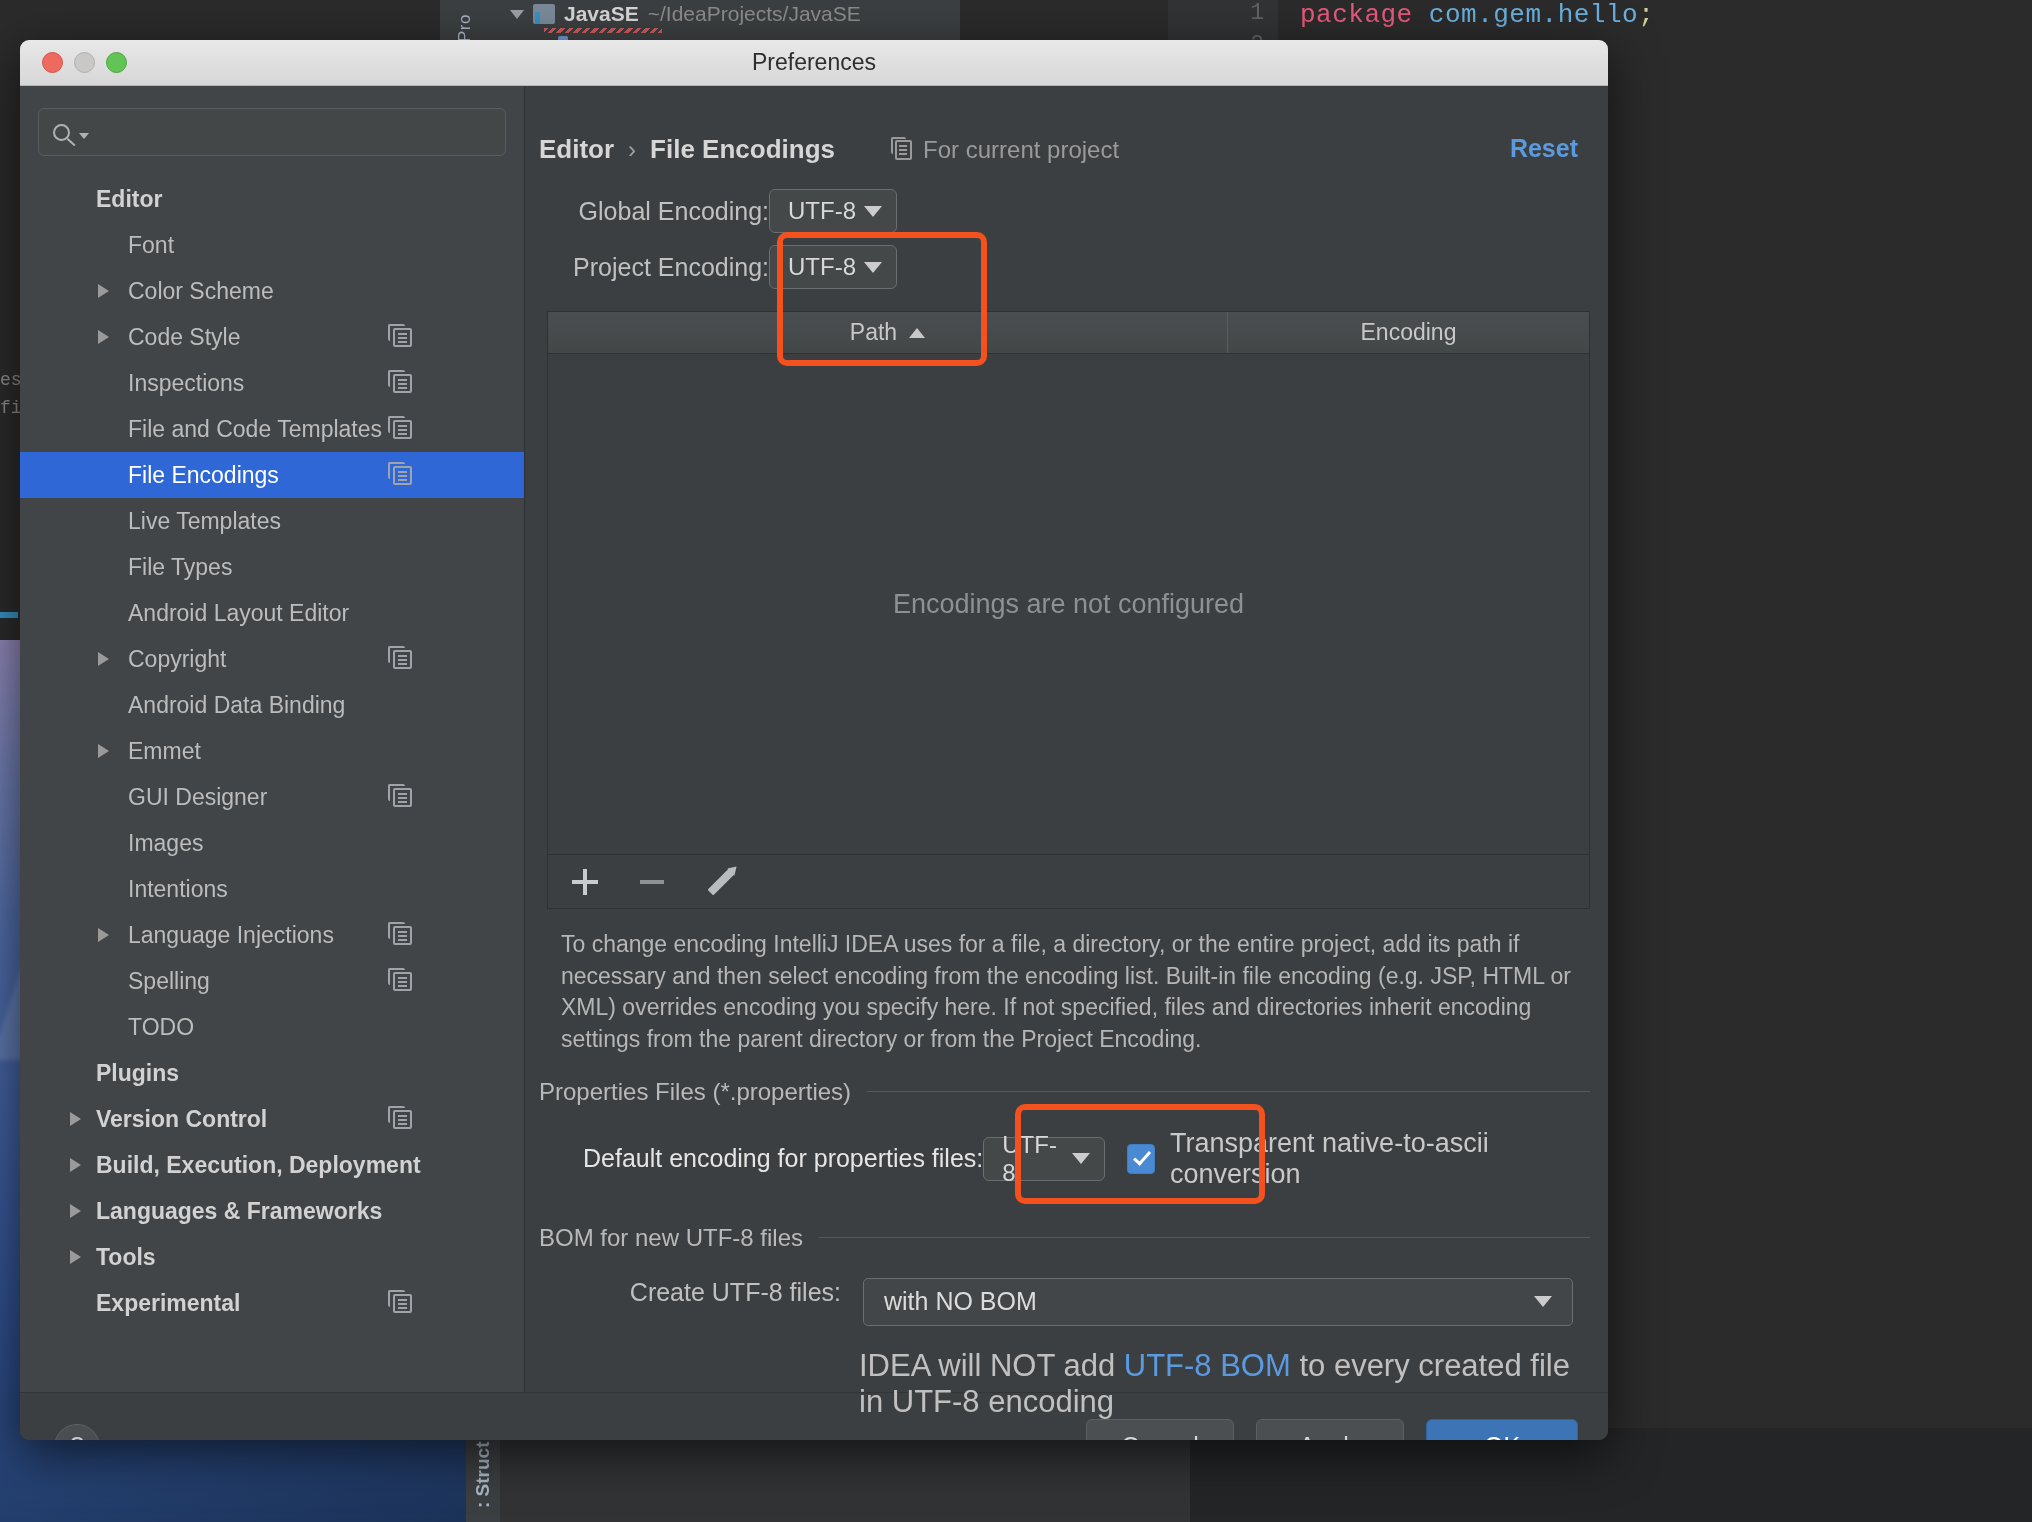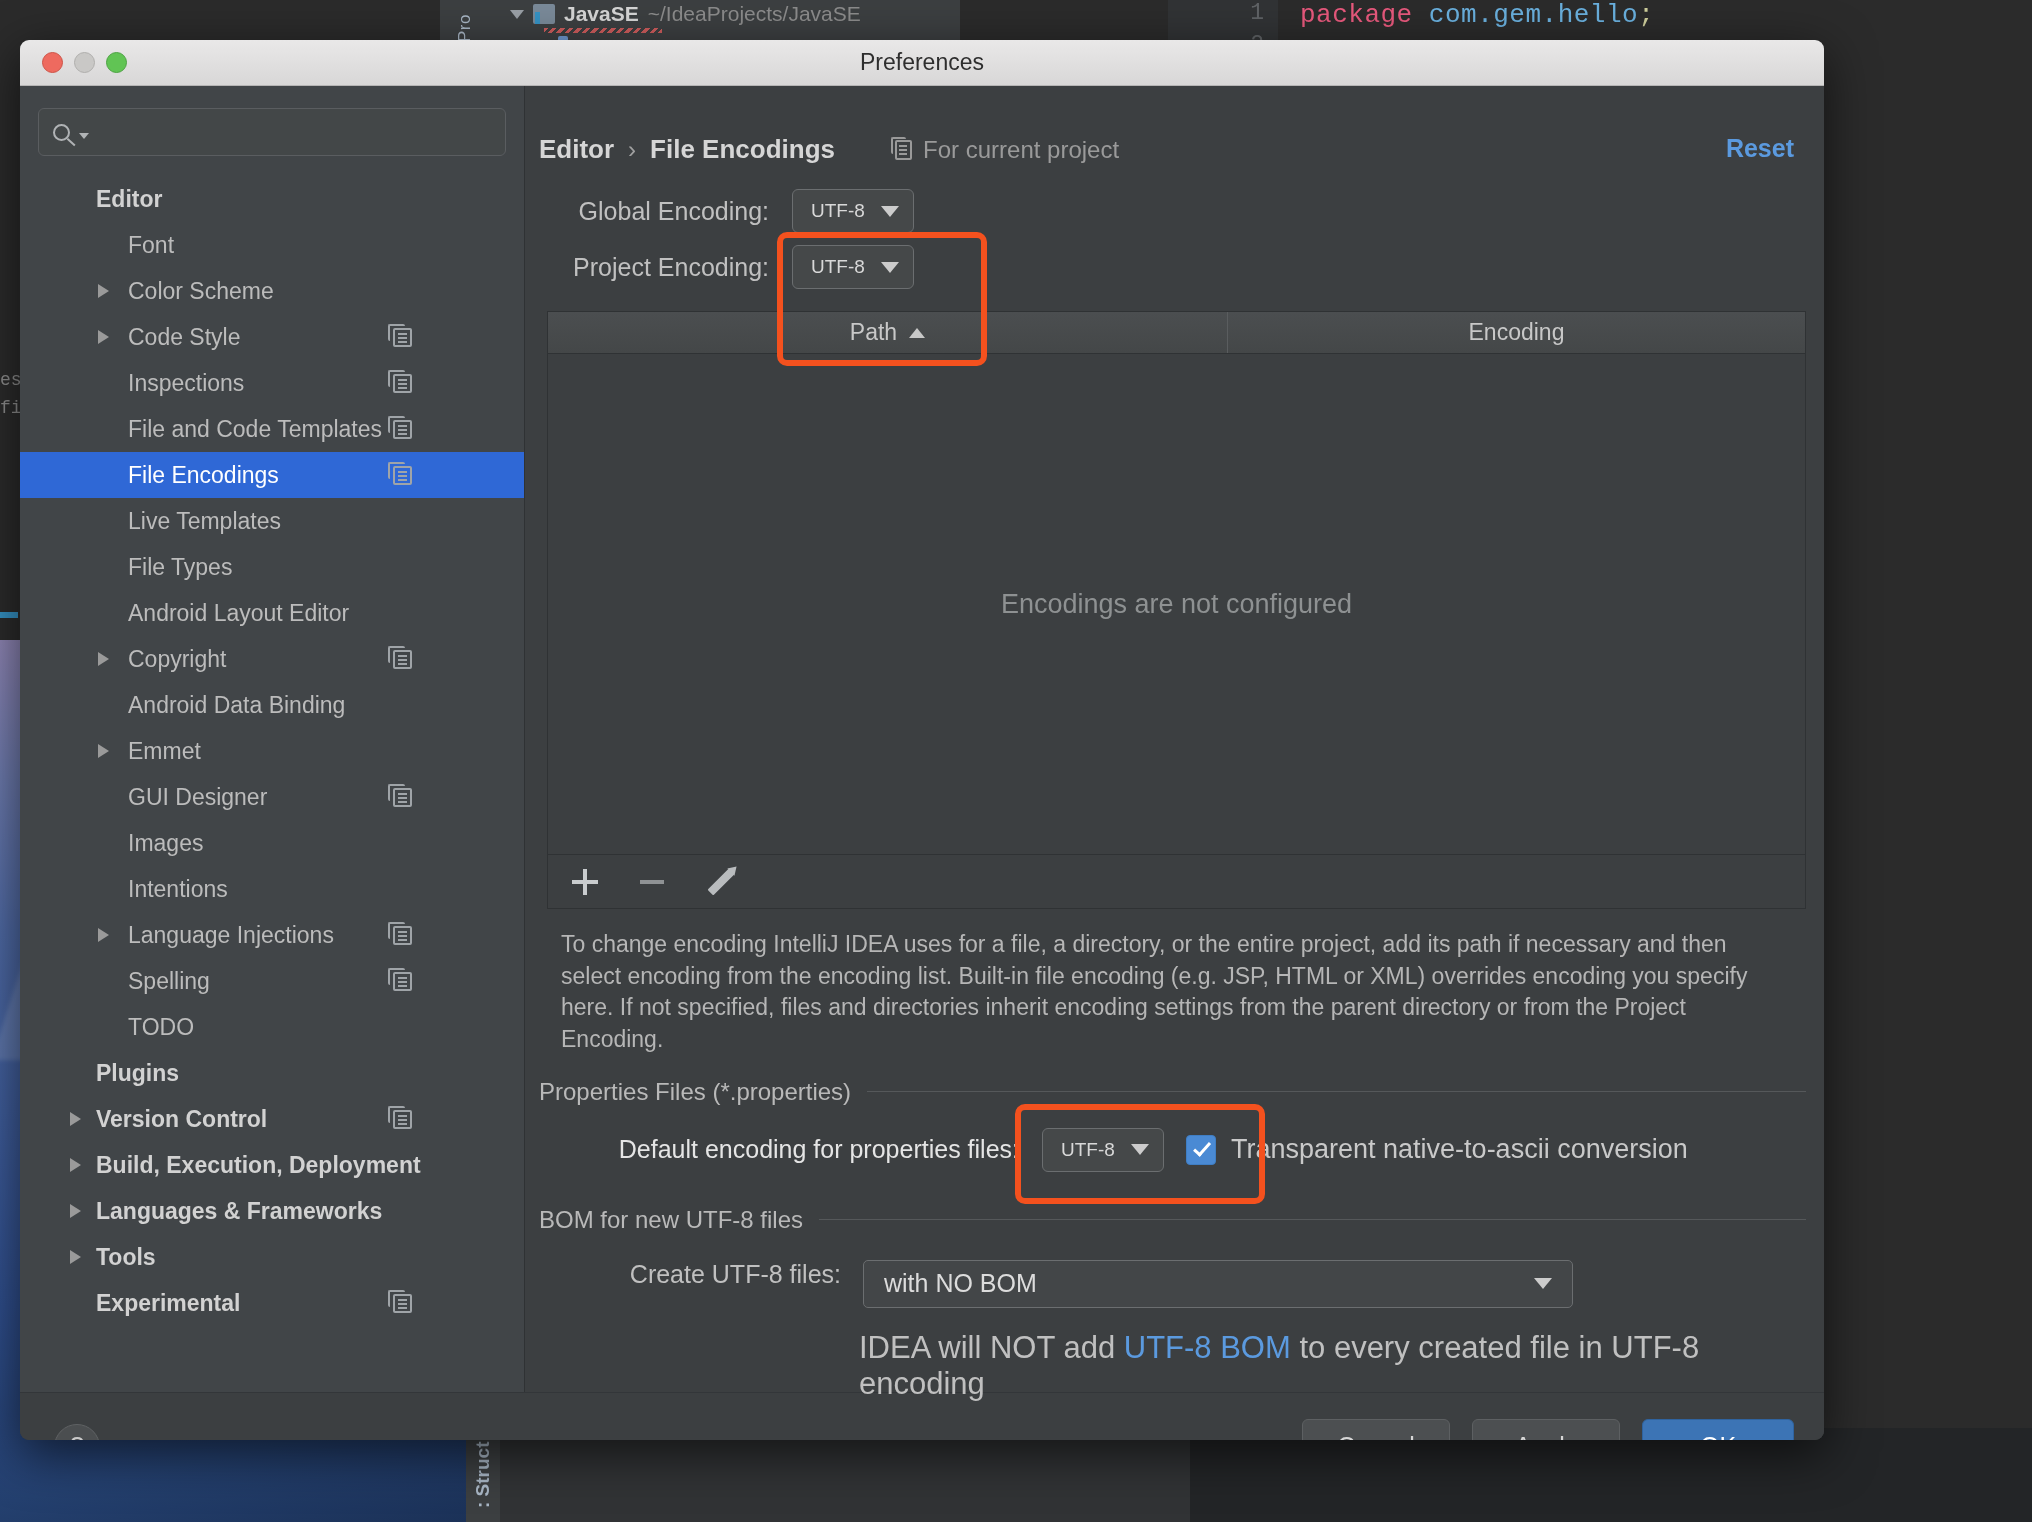--- a/index.html
+++ b/index.html
@@ -97,21 +97,21 @@
     position: absolute; left: 500px; top: 1428px; width: 1532px; height: 94px;
     background: #313335;
   }
   .bd-bottom-darker {
     position: absolute; left: 1190px; top: 1428px; width: 842px; height: 94px;
     background: #232527;
   }
 
   
   #dialog {
-    position: absolute; left: 20px; top: 40px; width: 1804px; height: 1400px;
+    position: absolute; left: 20px; top: 40px; width: 1588px; height: 1400px;
     background: #3c3f41; border-radius: 9px; overflow: hidden;
     box-shadow: 0 14px 50px rgba(0,0,0,.62);
   }
   .titlebar {
     height: 46px;
     background: linear-gradient(#e9e8e8, #d8d7d7);
     border-bottom: 1px solid #b6b5b5;
     display: flex; align-items: center; position: relative;
   }
   .traffic { display: flex; gap: 11px; margin-left: 22px; }
@@ -203,25 +203,25 @@
     position: absolute; right: 30px; top: 48px;
     font-size: 25px; font-weight: bold; color: #5b9adf; cursor: pointer;
   }
 
   .enc-row {
     display: flex; align-items: center; margin-top: 24px; padding-left: 14px;
   }
   .enc-row.second { margin-top: 12px; }
   .enc-label { font-size: 25px; color: #c0c0c0; width: 230px; text-align: right; }
   .combo {
-    margin-left: 23px; height: 44px; min-width: 122px;
+    height: 44px; min-width: 122px;
     background: #454849; border: 1px solid #6b6e70; border-radius: 6px;
     display: flex; align-items: center; justify-content: space-between;
     padding: 0 14px 0 18px; gap: 8px;
-    font-size: 19px; color: #d8d8d8;
+    font-size: 24px; color: #d8d8d8;
   }
   .caret {
     width: 0; height: 0; border-left: 9px solid transparent; border-right: 9px solid transparent;
     border-top: 11px solid #cccccc;
   }
 
   .hl-box {
     position: absolute; border: 6px solid #f4511e; border-radius: 10px; pointer-events: none;
   }
 

